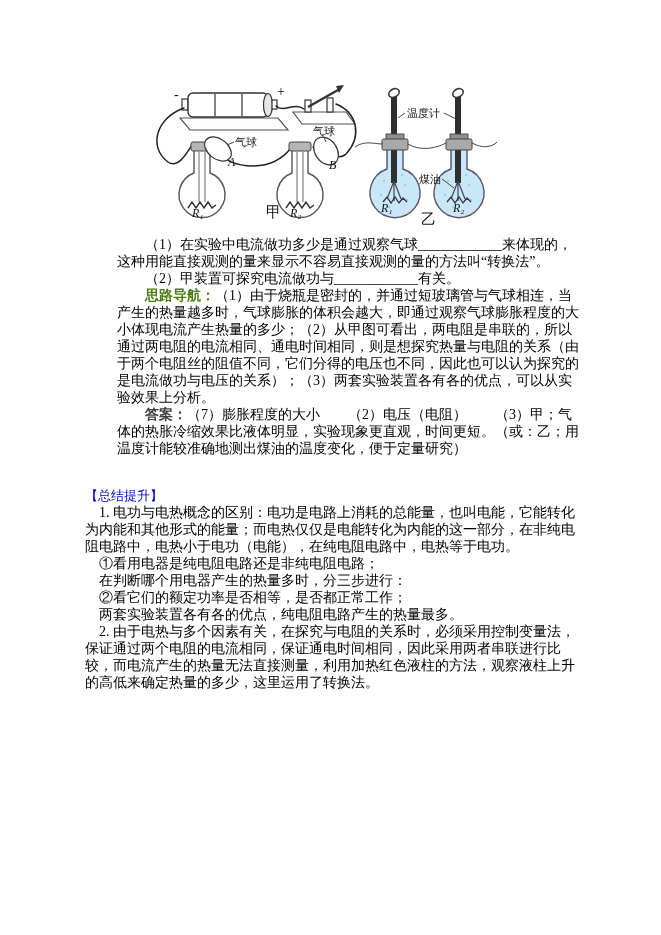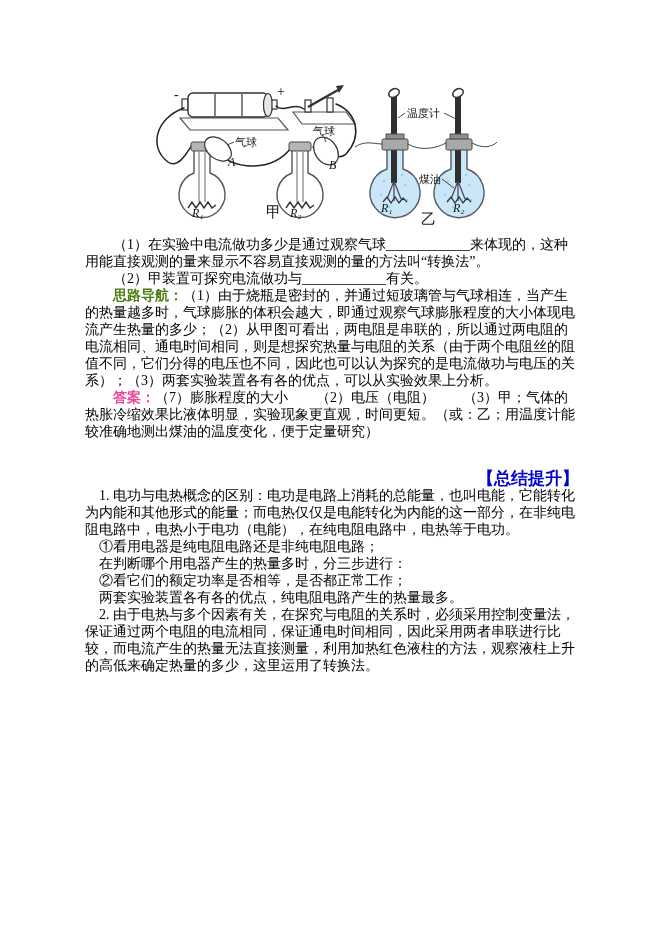--- a/index.html
+++ b/index.html
@@ -7,24 +7,24 @@
   body{
     width:661px;height:935px;position:relative;background:#ffffff;
     font-family:"Liberation Serif","DejaVu Serif",serif;color:#000;
     overflow:hidden;
   }
   .doc{position:absolute;left:85px;top:85px;width:494px;font-size:14px;line-height:17px;}
   .figures{position:relative;height:146px;margin-bottom:5px;}
   .fig-jia{position:absolute;left:45px;top:0;}
   .fig-yi{position:absolute;left:268px;top:0;}
   p{margin:0;padding:0;}
-  .indent2{text-indent:2em;}
+  .indent2{text-indent:2em;margin-left:32px;}
   .indent1{text-indent:1em;}
   .label-red{font-weight:bold;}
-  .heading-blue{font-weight:bold;margin-top:30px;font-size:17px;text-align:right;}
+  .heading-blue{font-weight:normal;margin-top:30px;font-size:13px;}
   svg text{font-family:"Liberation Serif","DejaVu Serif",serif;fill:#111;}
   .wire{fill:none;stroke:#222;stroke-width:1.5px;stroke-linecap:round;}
   .thinline{fill:none;stroke:#333;stroke-width:0.9px;}
   .rlabel{font-style:italic;font-size:12px;}
   .it{font-style:italic;}
   .cjk-small{font-size:11px;}
   .figlabel{font-size:15px;}
 </style>
 </head>
 <body>
@@ -139,21 +139,21 @@
 
       <text class="figlabel" x="68" y="139">乙</text>
     </svg>
   </div>
 
   <p class="indent2">（1）在实验中电流做功多少是通过观察气球____________来体现的，这种用能直接观测的量来显示不容易直接观测的量的方法叫“转换法”。</p>
   <p class="indent2">（2）甲装置可探究电流做功与____________有关。</p>
 
   <p class="indent2"><span class="label-red" style="color: #4d7c0f;">思路导航：</span><span>（1）由于烧瓶是密封的，并通过短玻璃管与气球相连，当产生的热量越多时，气球膨胀的体积会越大，即通过观察气球膨胀程度的大小体现电流产生热量的多少；（2）从甲图可看出，两电阻是串联的，所以通过两电阻的电流相同、通电时间相同，则是想探究热量与电阻的关系（由于两个电阻丝的阻值不同，它们分得的电压也不同，因此也可以认为探究的是电流做功与电压的关系）；（3）两套实验装置各有各的优点，可以从实验效果上分析。</span></p>
 
-  <p class="indent2"><span class="label-red" style="color: #ec4899;">答案：</span><span>（7）膨胀程度的大小　　（2）电压（电阻）　　（3）甲；气体的热胀冷缩效果比液体明显，实验现象更直观，时间更短。（或：乙；用温度计能较准确地测出煤油的温度变化，便于定量研究）</span></p>
+  <p class="indent2"><span class="label-red" style="color: #404040;">答案：</span><span>（7）膨胀程度的大小　　（2）电压（电阻）　　（3）甲；气体的热胀冷缩效果比液体明显，实验现象更直观，时间更短。（或：乙；用温度计能较准确地测出煤油的温度变化，便于定量研究）</span></p>
 
   <p class="heading-blue" style="color: rgb(0, 0, 204);">【总结提升】</p>
   <p class="indent1">1. 电功与电热概念的区别：电功是电路上消耗的总能量，也叫电能，它能转化为内能和其他形式的能量；而电热仅仅是电能转化为内能的这一部分，在非纯电阻电路中，电热小于电功（电能），在纯电阻电路中，电热等于电功。</p>
   <p class="indent1">①看用电器是纯电阻电路还是非纯电阻电路；</p>
   <p class="indent1">在判断哪个用电器产生的热量多时，分三步进行：</p>
   <p class="indent1">②看它们的额定功率是否相等，是否都正常工作；</p>
   <p class="indent1">两套实验装置各有各的优点，纯电阻电路产生的热量最多。</p>
   <p class="indent1">2. 由于电热与多个因素有关，在探究与电阻的关系时，必须采用控制变量法，保证通过两个电阻的电流相同，保证通电时间相同，因此采用两者串联进行比较，而电流产生的热量无法直接测量，利用加热红色液柱的方法，观察液柱上升的高低来确定热量的多少，这里运用了转换法。</p>
 </div>
 

